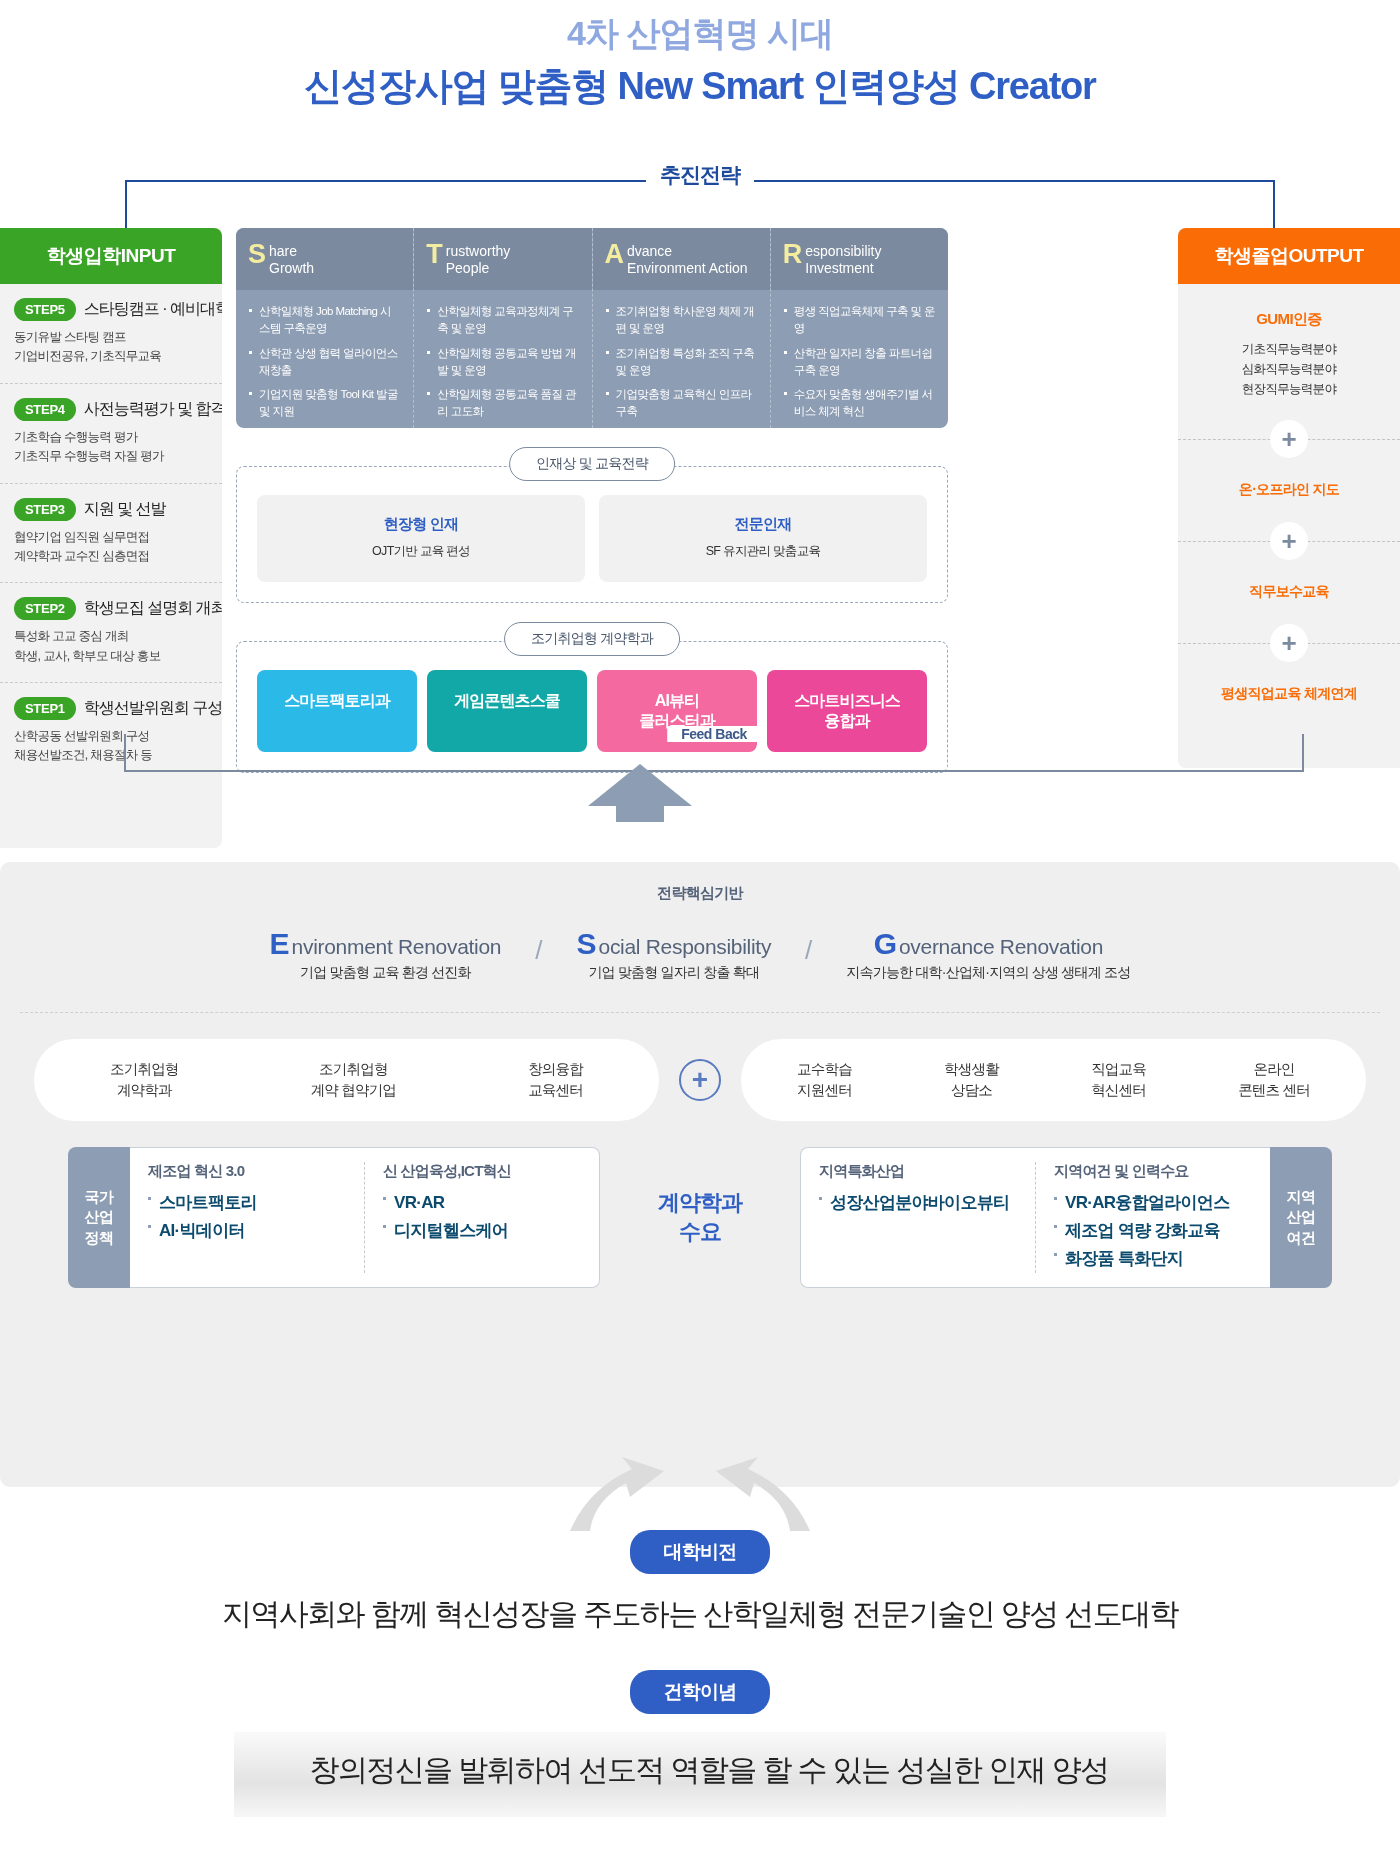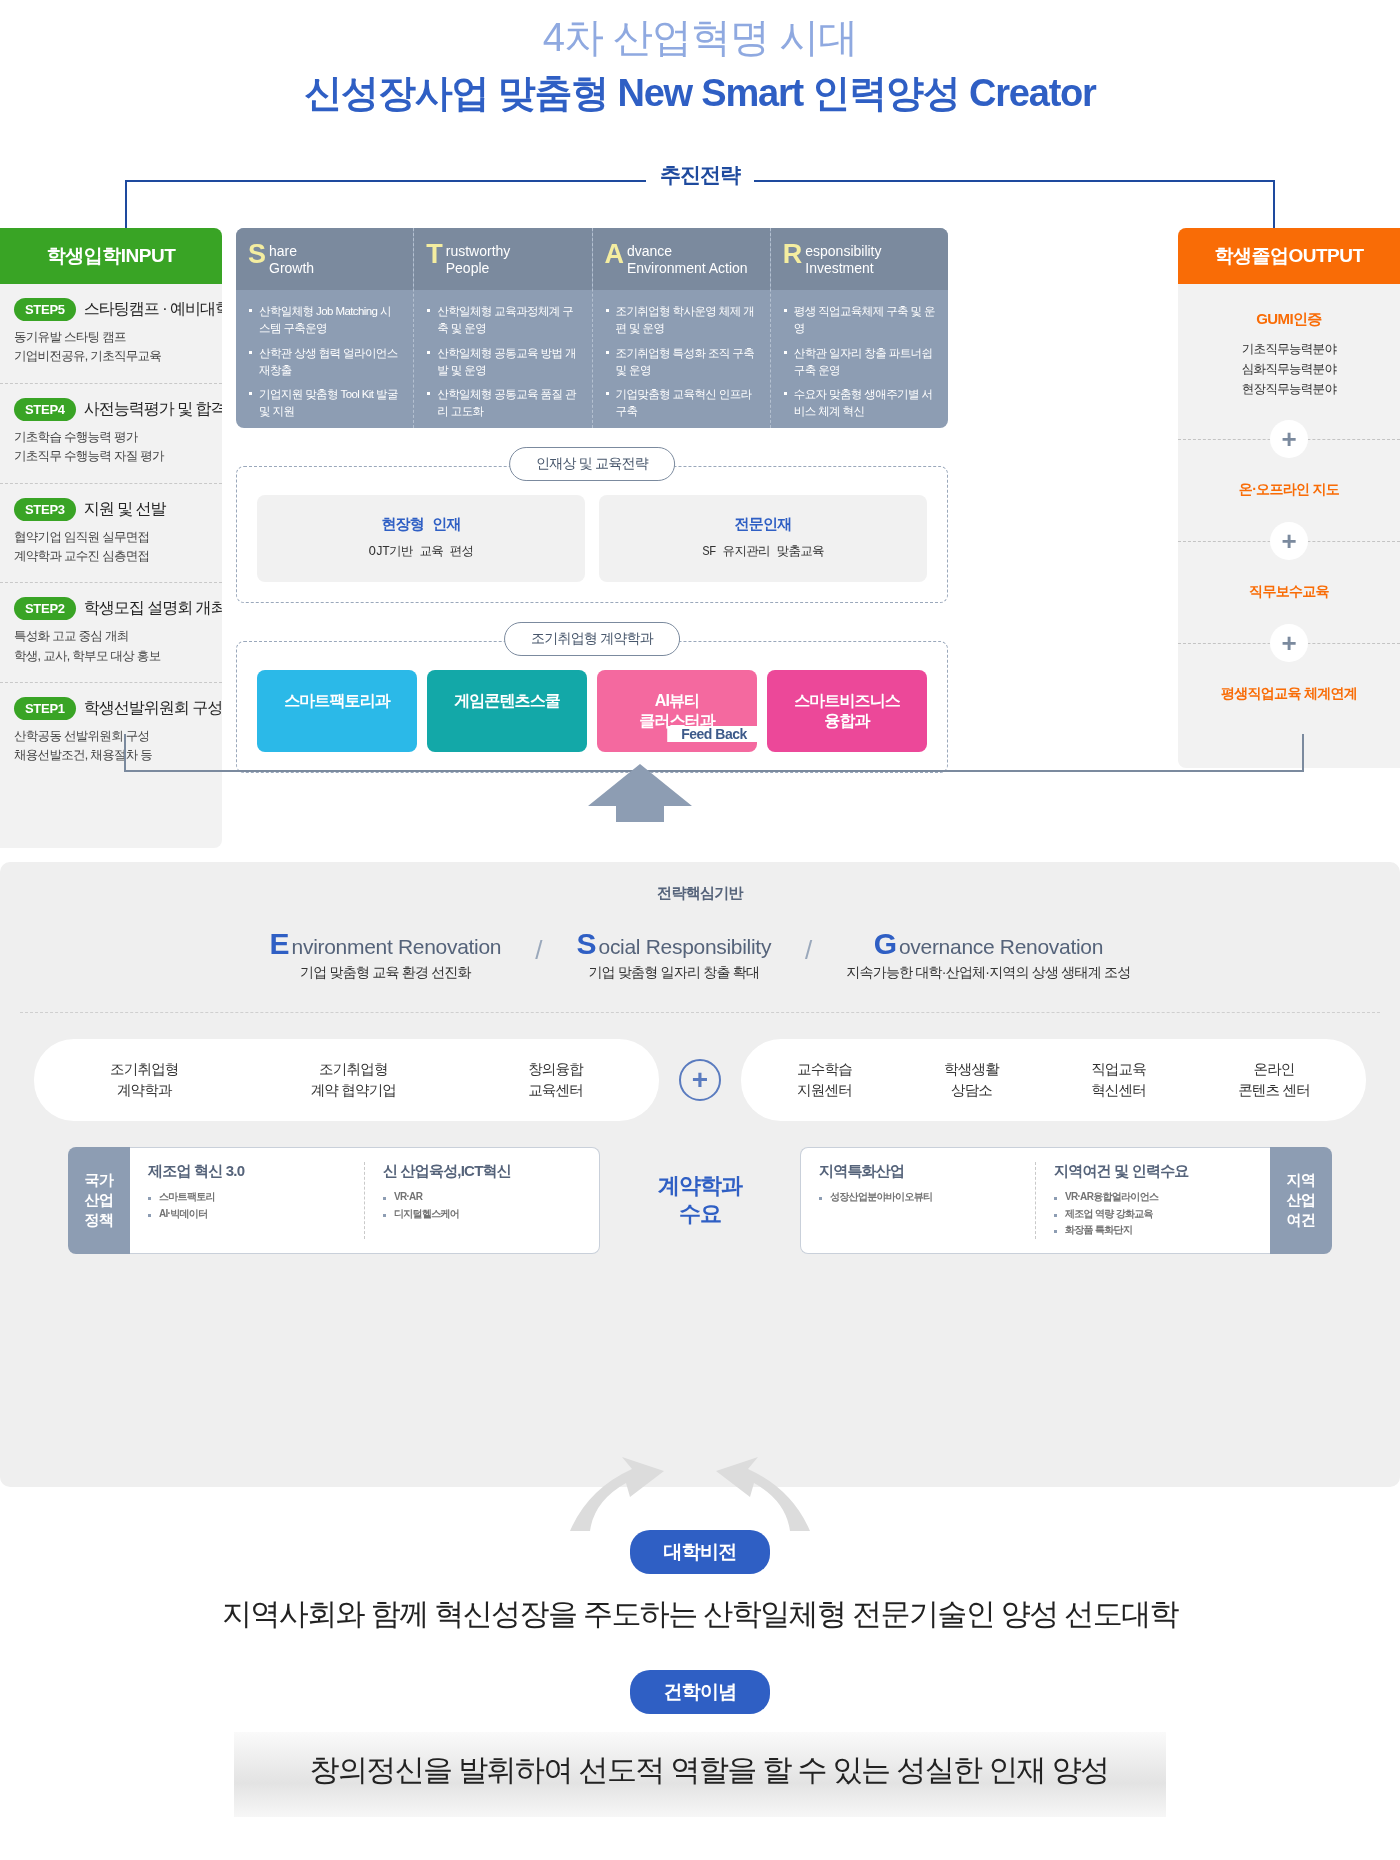--- a/index.html
+++ b/index.html
@@ -5,21 +5,21 @@
   * { box-sizing: border-box; margin:0; padding:0; }
   body {
     width:1400px; height:1860px;
     font-family:"Liberation Sans", sans-serif;
     background:#ffffff; color:#333; position:relative; overflow:hidden;
   }
 
   
   .title-wrap { text-align:center; padding-top:12px; }
   .title-sub {
-    font-size:40px; color:#8fa9e0; font-weight:400; letter-spacing:-1px;
+    font-size:34px; color:#8fa9e0; font-weight:700; letter-spacing:-1px;
     line-height:1.25;
   }
   .title-main {
     font-size:38px; color:#2f5fc4; font-weight:bold; letter-spacing:-1.2px;
     margin-top:6px;
   }
 
   
   .strategy-bracket {
     position:absolute; left:125px; top:175px; width:1150px; height:70px;
@@ -96,21 +96,20 @@
   .dash-chip {
     position:absolute; left:50%; top:-19px; transform:translateX(-50%);
     background:#fff; border:1.5px solid #7b8a9e; border-radius:20px;
     padding:7px 26px; font-size:14px; color:#47566b; letter-spacing:-0.8px;
     white-space:nowrap; z-index:2;
   }
   .talent-row { display:flex; gap:14px; }
   .talent-card {
     flex:1; background:#f1f1f1; border-radius:8px; text-align:center;
     padding:20px 8px 22px 8px;
-    font-family:Liberation Mono, monospace;
   }
   .talent-title {
     font-size:15px; color:#2f5fc4; font-weight:bold; letter-spacing:-0.8px;
     margin-bottom:9px;
   }
   .talent-sub { font-size:12.5px; color:#333; letter-spacing:-0.7px; }
 
   .dept-row { display:flex; gap:10px; }
   .dept-card {
     flex:1; border-radius:8px; color:#fff; font-weight:bold; font-size:16px;
@@ -225,21 +224,21 @@
     font-weight:bold;
   }
   .policy-box.left { border-radius:0 8px 8px 0; border-left:none; width:470px;}
   .policy-box.right { border-radius:8px 0 0 8px; border-right:none; width:470px;}
   .policy-col { flex:1; padding:0 18px; border-right:1px dashed #c9c9c9; }
   .policy-col:last-child { border-right:none; }
   .policy-col-title {
     font-size:15px; color:#55637a; letter-spacing:-0.8px; margin-bottom:8px;
   }
   .policy-bullet {
-    font-size:10px; color:#737373; letter-spacing:-0.7px; line-height:1.65;
+    font-size:17px; color:#0c4a6e; letter-spacing:-0.7px; line-height:1.65;
     padding-left:11px; position:relative;
   }
   .policy-bullet:before {
     content:""; position:absolute; left:0; top:8px;
     width:3px; height:3px; background:#8d9db3;
   }
   .contract-demand {
     width:200px; text-align:center; font-size:22px; font-weight:bold;
     color:#2f5fc4; letter-spacing:-1px; line-height:1.3; white-space:pre-line;
     display:flex; align-items:center; justify-content:center;

